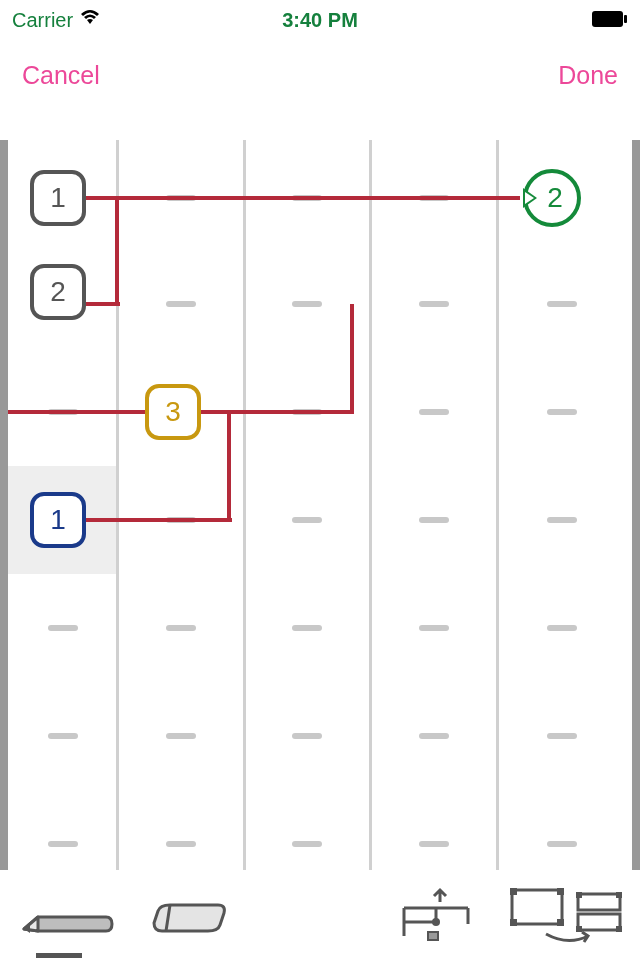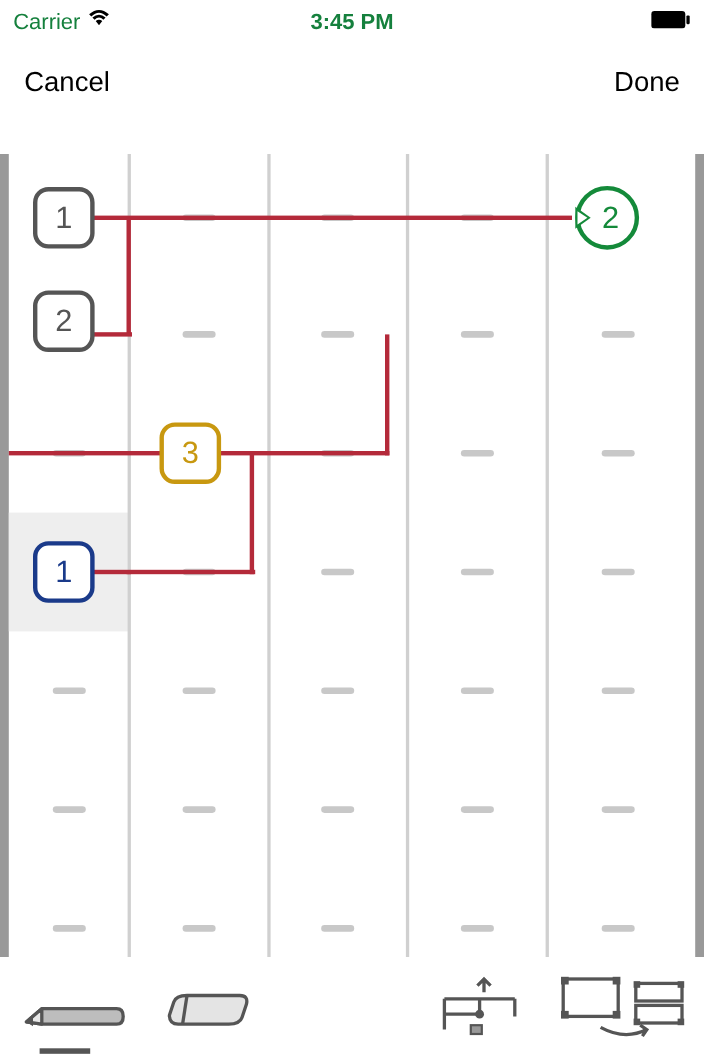--- a/index.html
+++ b/index.html
@@ -32,21 +32,21 @@
     
     .nav-bar {
       height: 70px;
       display: flex;
       align-items: center;
       justify-content: space-between;
       padding: 0 22px;
     }
     .nav-btn {
       font-size: 25px;
-      color: #000000;
+      color: #ec4899;
       background: none;
       border: none;
       cursor: pointer;
       font-family: inherit;
     }
 
     
     .canvas {
       position: absolute;
       top: 140px;
@@ -179,21 +179,21 @@
 
 <div class="status-bar">
   <div class="status-left">
     <span>Carrier</span>
     <span class="wifi-icon">
       <svg width="22" height="18" viewBox="0 0 22 18">
           <path d="M11 15 L8 11 Q11 9 14 11 Z M5 8 Q11 3 17 8 L15 10 Q11 6 7 10 Z M2 5 Q11 -3 20 5 L18 7 Q11 0 4 7 Z" fill="#000"></path>
         </svg>
     </span>
   </div>
-  <div class="status-time">3:45 PM</div>
+  <div class="status-time">3:40 PM</div>
   <div class="status-right">
     <span class="battery-icon">
       <svg width="36" height="16" viewBox="0 0 36 16">
           <rect x="0" y="0" width="31" height="16" rx="3" fill="#000"></rect>
           <rect x="32" y="4" width="3" height="8" rx="1" fill="#000"></rect>
         </svg>
     </span>
   </div>
 </div>
 

